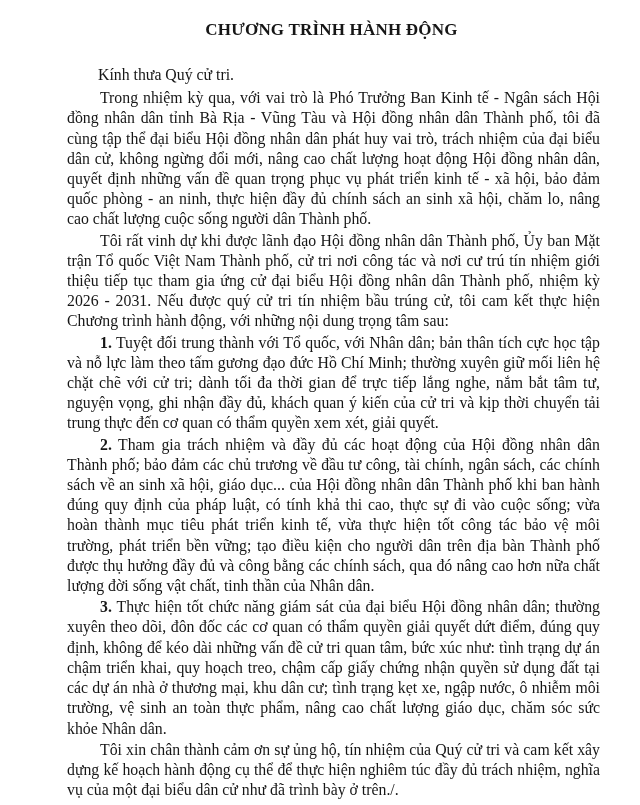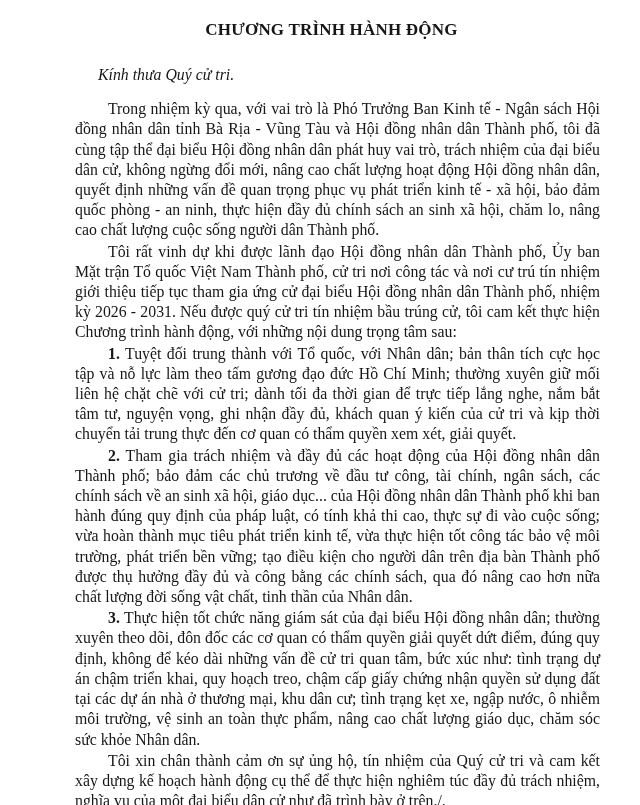--- a/index.html
+++ b/index.html
@@ -28,28 +28,27 @@
     text-align: center;
     font-size: 17px;
     font-weight: bold;
     line-height: 19px;
     letter-spacing: 0.2px;
   }
   .doc-title .title-line {
     display: block;
   }
   .salutation {
-    margin: 0 0 14px 0;
+    margin: 0 0 3px 0;
     font-size: 15.8px;
     line-height: 20.2px;
-    font-style: italic;
     text-indent: 35px;
   }
   .para {
-    margin: 0 0 1px 12px;
+    margin: 0 0 1px 4px;
     font-size: 15.8px;
     line-height: 20.2px;
     text-align: justify;
     text-indent: 33px;
   }
   .item-number {
     font-weight: bold;
   }
 </style>
 </head>

